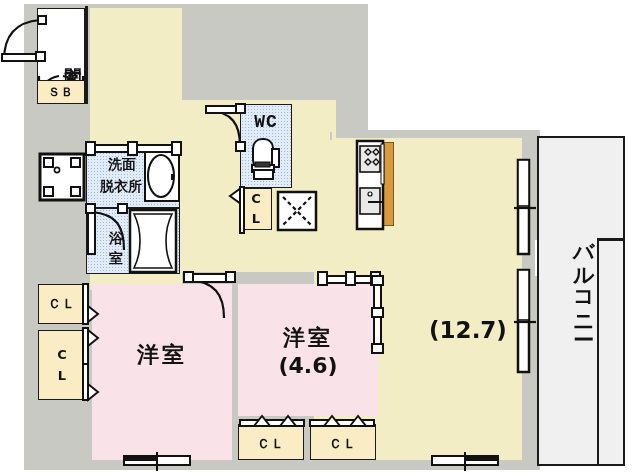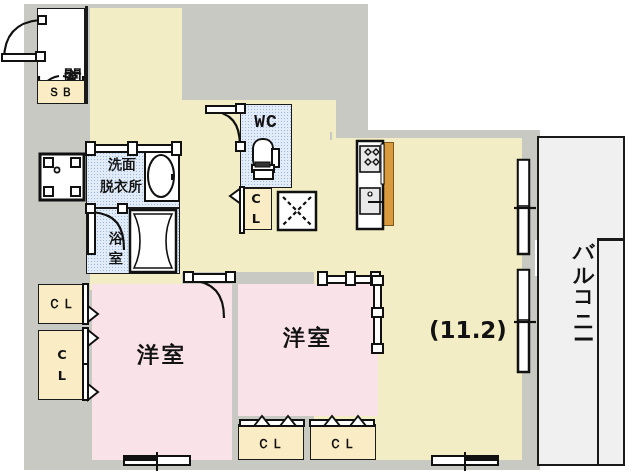--- a/index.html
+++ b/index.html
@@ -46,21 +46,21 @@
   <div class="abs" style="left:597px;top:238px;width:28px;height:3px;background:#1a1a1a;"></div>
   <div class="lbl jp vert" style="left:572px;top:228px;font-size:21px;letter-spacing:1px;">バルコニー</div>
 
   <div class="abs ldk" style="left:314px;top:138px;width:208px;height:322px;"></div>
 
   <div class="abs ldk" style="left:90px;top:8px;width:92px;height:282px;"></div>
   <div class="abs ldk" style="left:90px;top:100px;width:246px;height:44px;"></div>
   <div class="abs ldk" style="left:182px;top:100px;width:146px;height:172px;"></div>
   <div class="abs ldk" style="left:290px;top:138px;width:40px;height:134px;"></div>
 
-  <div class="lbl" style="left:468px;top:330px;transform:translate(-50%,-50%);font-size:23px;letter-spacing:0px;">(11.2)</div>
+  <div class="lbl" style="left:468px;top:330px;transform:translate(-50%,-50%);font-size:23px;letter-spacing:0px;">(12.7)</div>
 
   <div class="abs white thin" style="left:37px;top:8px;width:48px;height:88px;border-width:1.5px;"></div>
   <div class="lbl jp" style="left:61px;top:18px;transform:translateX(-50%);font-size:17px;line-height:1.25;">
     <span style="writing-mode:vertical-rl;text-orientation:upright;display:inline-block;">玄関</span>
   </div>
 
   <svg class="abs" style="left:37px;top:74px;width:50px;height:30px;">
     <path class="doorline" d="M2,2 L2,26 M2,26 C2,12 11,4 22,2"></path>
     <path class="doorline" d="M46,2 L46,26 M46,26 C46,12 37,4 26,2"></path>
   </svg>
@@ -192,20 +192,21 @@
   </svg>
 
   <svg class="abs" style="left:122px;top:452px;width:70px;height:20px;">
     <rect x="2" y="4" width="66" height="9" fill="#fff" stroke="#111" stroke-width="2"></rect>
     <line x1="35" y1="0" x2="35" y2="19" stroke="#111" stroke-width="2"></line>
     <rect x="2" y="4" width="33" height="5" fill="#111"></rect>
   </svg>
 
   <div class="abs room" style="left:238px;top:284px;width:140px;height:132px;"></div>
   <div class="lbl jp" style="left:308px;top:338px;transform:translate(-50%,-50%);font-size:22px;letter-spacing:3px;">洋室</div>
+  <div class="lbl" style="left:308px;top:366px;transform:translate(-50%,-50%);font-size:22px;">(4.6)</div>
 
   <div class="abs cl thin" style="left:238px;top:424px;width:66px;height:36px;border-width:1.5px;"></div>
   <div class="lbl" style="left:271px;top:444px;transform:translate(-50%,-50%);font-size:13px;letter-spacing:1px;">ＣＬ</div>
   <div class="abs cl thin" style="left:310px;top:424px;width:66px;height:36px;border-width:1.5px;"></div>
   <div class="lbl" style="left:343px;top:444px;transform:translate(-50%,-50%);font-size:13px;letter-spacing:1px;">ＣＬ</div>
 
   <svg class="abs" style="left:238px;top:414px;width:140px;height:16px;">
     <rect x="2" y="6" width="64" height="6" fill="#fff" stroke="#111" stroke-width="2"></rect>
     <polygon points="16,12 24,2 32,12" fill="#fff" stroke="#111" stroke-width="2"></polygon>
     <polygon points="42,12 50,2 58,12" fill="#fff" stroke="#111" stroke-width="2"></polygon>

